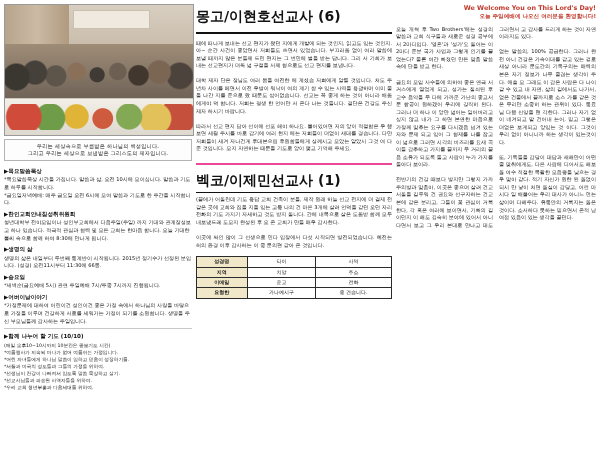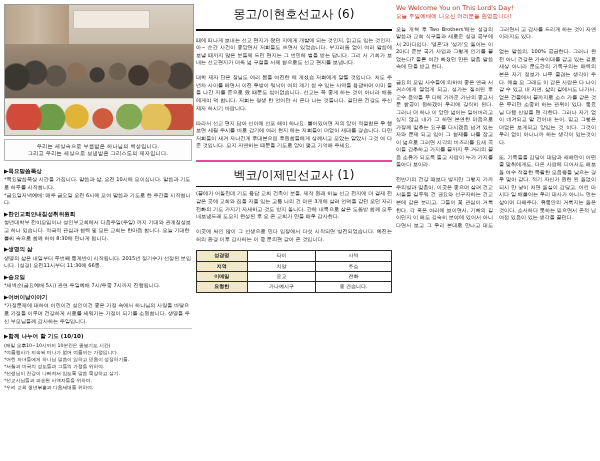--- a/index.html
+++ b/index.html
@@ -86,21 +86,21 @@
   .small-note{font-size:4.7px;line-height:1.5;color:#222;}
 
   
   .col-mid{
     width:196px;
     display:flex;flex-direction:column;
     gap:3px;
     font-size:5.1px;line-height:1.48;color:#111;
   }
   .mid-title{
-    text-align:center;font-weight:normal;font-size:12px;
+    text-align:left;font-weight:bold;font-size:14px;
     padding:2px 0 1px;
   }
   .rule-thick{border:0;border-top:2px solid #111;margin:1px 0 3px;}
   .rule-thin{border:0;border-top:1px solid #111;margin:1px 0 3px;}
   .mcol{
     column-count:1;
     text-align:justify;
     text-justify:inter-character;
   }
   .mcol p{margin:0 0 4px;text-indent:4px;}
@@ -119,23 +119,23 @@
   .tbl td.k{background:#f1e7c9;font-weight:bold;width:26%;}
   .tbl td.w{background:#ffffff;}
 
   
   .col-right{
     flex:1;
     display:flex;flex-direction:column;
     gap:3px;
   }
   .welcome{
-    text-align:left;
+    text-align:right;
     color:#c0392b;
-    font-weight:normal;
+    font-weight:bold;
     line-height:1.4;
     padding-bottom:2px;
   }
   .welcome .w1{font-size:6.4px;}
   .welcome .w2{font-size:5.6px;}
   .rcontent{
     font-size:5.1px;line-height:1.48;color:#111;
     text-align:justify;
   }
   .rcontent p{margin:0 0 4px;text-indent:4px;}

